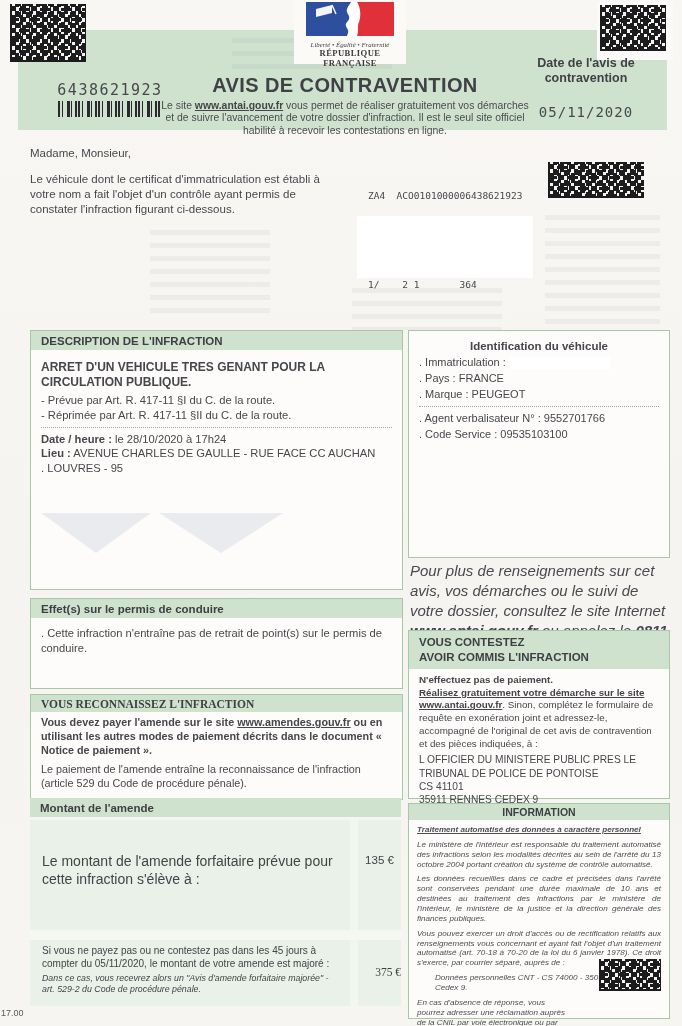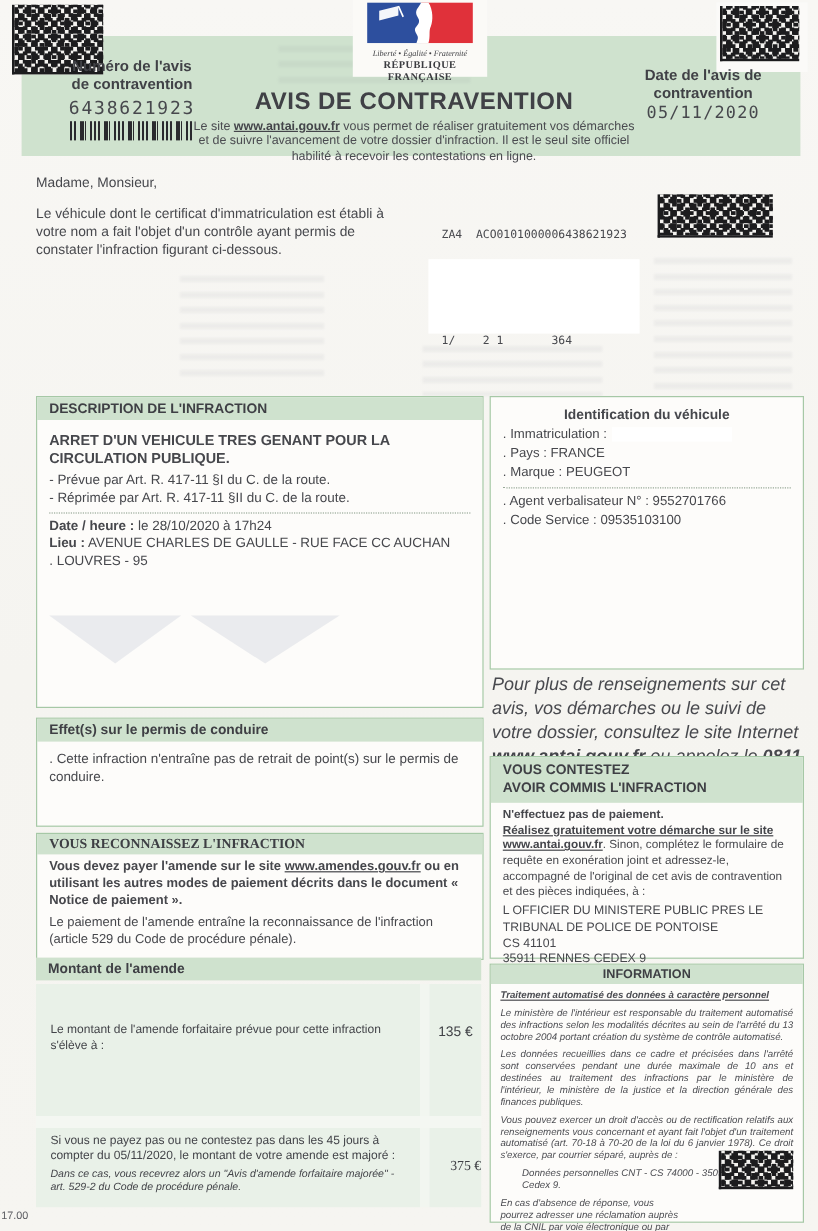--- a/index.html
+++ b/index.html
@@ -71,37 +71,33 @@
       <rect x="4" y="0" width="45" height="34" fill="#2d4f9e"></rect>
       <rect x="49" y="0" width="43" height="34" fill="#e0313a"></rect>
       <path d="M49 0 c-2 4 -5 6 -4 10 c1 3 3 4 2 7 c-1 3 -4 4 -3 7 c1 3 3 4 2 7 l-1 3 h10 c2 -6 0 -10 2 -14 c2 -5 2 -14 -2 -20 z" fill="#ffffff"></path>
       <path d="M14 7 l16 -4 l0 8 l-16 4 z" fill="#ffffff" opacity="0.95"></path>
       <path d="M30 3 l4 9" stroke="#ffffff" stroke-width="1.4"></path>
     </svg>
     <div class="motto">Liberté • Égalité • Fraternité</div>
     <div class="republic">RÉPUBLIQUE FRANÇAISE</div>
   </div>
 
-  <div class="abs hdr-label" style="left:26px;top:48px;width:168px;">
-    <div>Numéro de l'avis</div>
-    <div>de contravention</div>
-  </div>
   <div class="abs ocr" style="left:26px;top:81px;width:168px;text-align:center;font-size:15px;letter-spacing:1.5px;">6438621923</div>
   <div class="abs barcode" style="left:58px;top:101px;width:102px;height:16px;"></div>
 
   <div class="abs page-title" style="left:158px;top:74px;width:374px;">AVIS DE CONTRAVENTION</div>
   <div class="abs site-text" style="left:160px;top:100px;width:370px;">
     <span>Le site </span><span class="link">www.antai.gouv.fr</span><span> vous permet de réaliser gratuitement vos démarches et de suivre l'avancement de votre dossier d'infraction. Il est le seul site officiel habilité à recevoir les contestations en ligne.</span>
   </div>
 
   <div class="abs hdr-label" style="left:510px;top:56px;width:152px;">
     <div>Date de l'avis de</div>
     <div>contravention</div>
   </div>
-  <div class="abs ocr" style="left:510px;top:86px;width:152px;text-align:center;font-size:14px;letter-spacing:1px;">05/11/2020</div>
+  <div class="abs ocr" style="left:510px;top:104px;width:152px;text-align:center;font-size:14px;letter-spacing:1px;">05/11/2020</div>
 
   <div class="abs body-text" style="left:30px;top:146px;">Madame, Monsieur,</div>
   <div class="abs body-text" style="left:30px;top:172px;width:314px;">Le véhicule dont le certificat d'immatriculation est établi à votre nom a fait l'objet d'un contrôle ayant permis de constater l'infraction figurant ci-dessous.</div>
 
   <div class="abs ocr ref" style="left:368px;top:160px;">
     <div>ZA4  ACO0101000006438621923</div>
     <div>158481   65655  12322</div>
     <div>1/    2 1       364</div>
   </div>
   <div class="abs dm" style="left:548px;top:162px;width:94px;height:34px;"></div>
@@ -135,21 +131,21 @@
         <span class="bold">Vous devez payer l'amende sur le site </span><span class="link">www.amendes.gouv.fr</span><span class="bold"> ou en utilisant les autres modes de paiement décrits dans le document « Notice de paiement ».</span>
       </div>
       <div style="margin-top:6px;">Le paiement de l'amende entraîne la reconnaissance de l'infraction (article 529 du Code de procédure pénale).</div>
     </div>
   </div>
 
   <div class="abs sec-band" style="left:30px;top:798px;width:351px;">Montant de l'amende</div>
   <div class="abs" style="left:30px;top:820px;width:371px;height:186px;background:#f2f6f0;">
 
     <div class="abs panel" style="left:0;top:0;width:320px;height:110px;">
-      <div style="padding:32px 10px 0 12px;font-size:10px;line-height:1.3;">Le montant de l'amende forfaitaire prévue pour cette infraction s'élève à :</div>
+      <div style="padding:32px 10px 0 12px;font-size:14px;line-height:1.3;">Le montant de l'amende forfaitaire prévue pour cette infraction s'élève à :</div>
     </div>
     <div class="abs panel" style="left:328px;top:0;width:43px;height:110px;text-align:center;">
       <div class="amount" style="margin-top:34px;">135 €</div>
     </div>
 
     <div class="abs panel-gap" style="left:0;top:110px;width:371px;height:10px;"></div>
 
     <div class="abs panel" style="left:0;top:120px;width:320px;height:66px;">
       <div style="padding:5px 8px 0 12px;font-size:10px;line-height:1.25;">Si vous ne payez pas ou ne contestez pas dans les 45 jours à compter du 05/11/2020, le montant de votre amende est majoré :</div>
       <div class="italic" style="padding:3px 8px 0 12px;font-size:8.8px;line-height:1.25;">Dans ce cas, vous recevrez alors un "Avis d'amende forfaitaire majorée" - art. 529-2 du Code de procédure pénale.</div>

